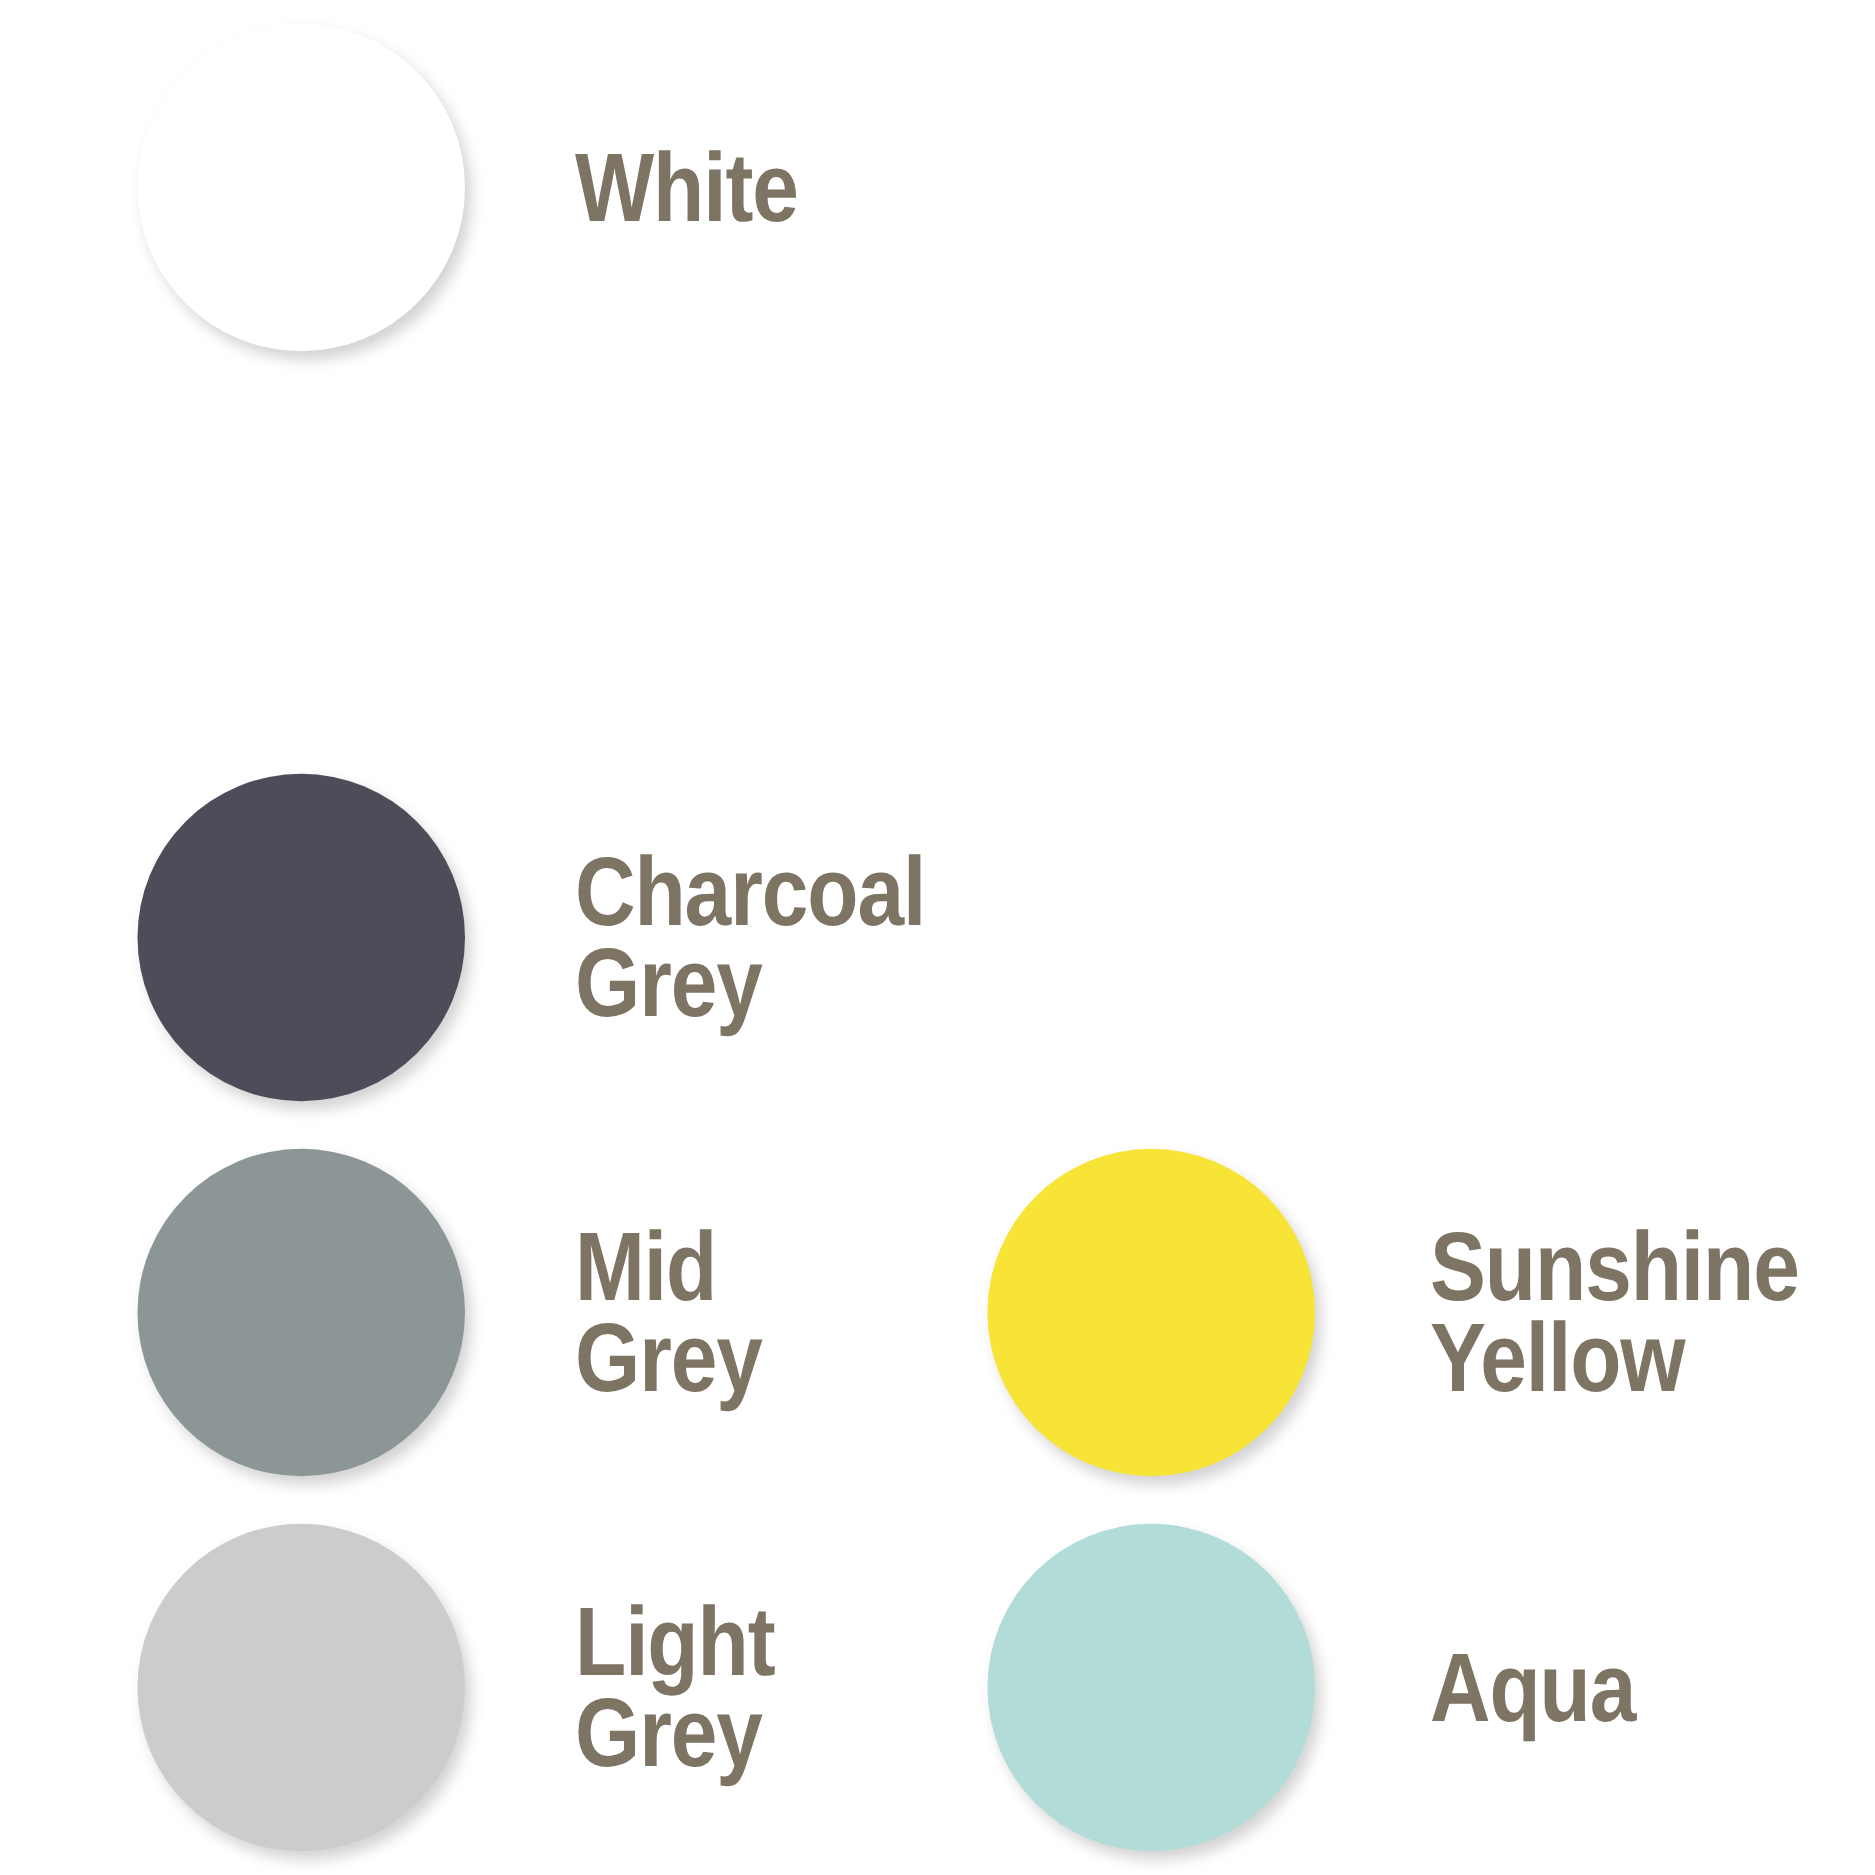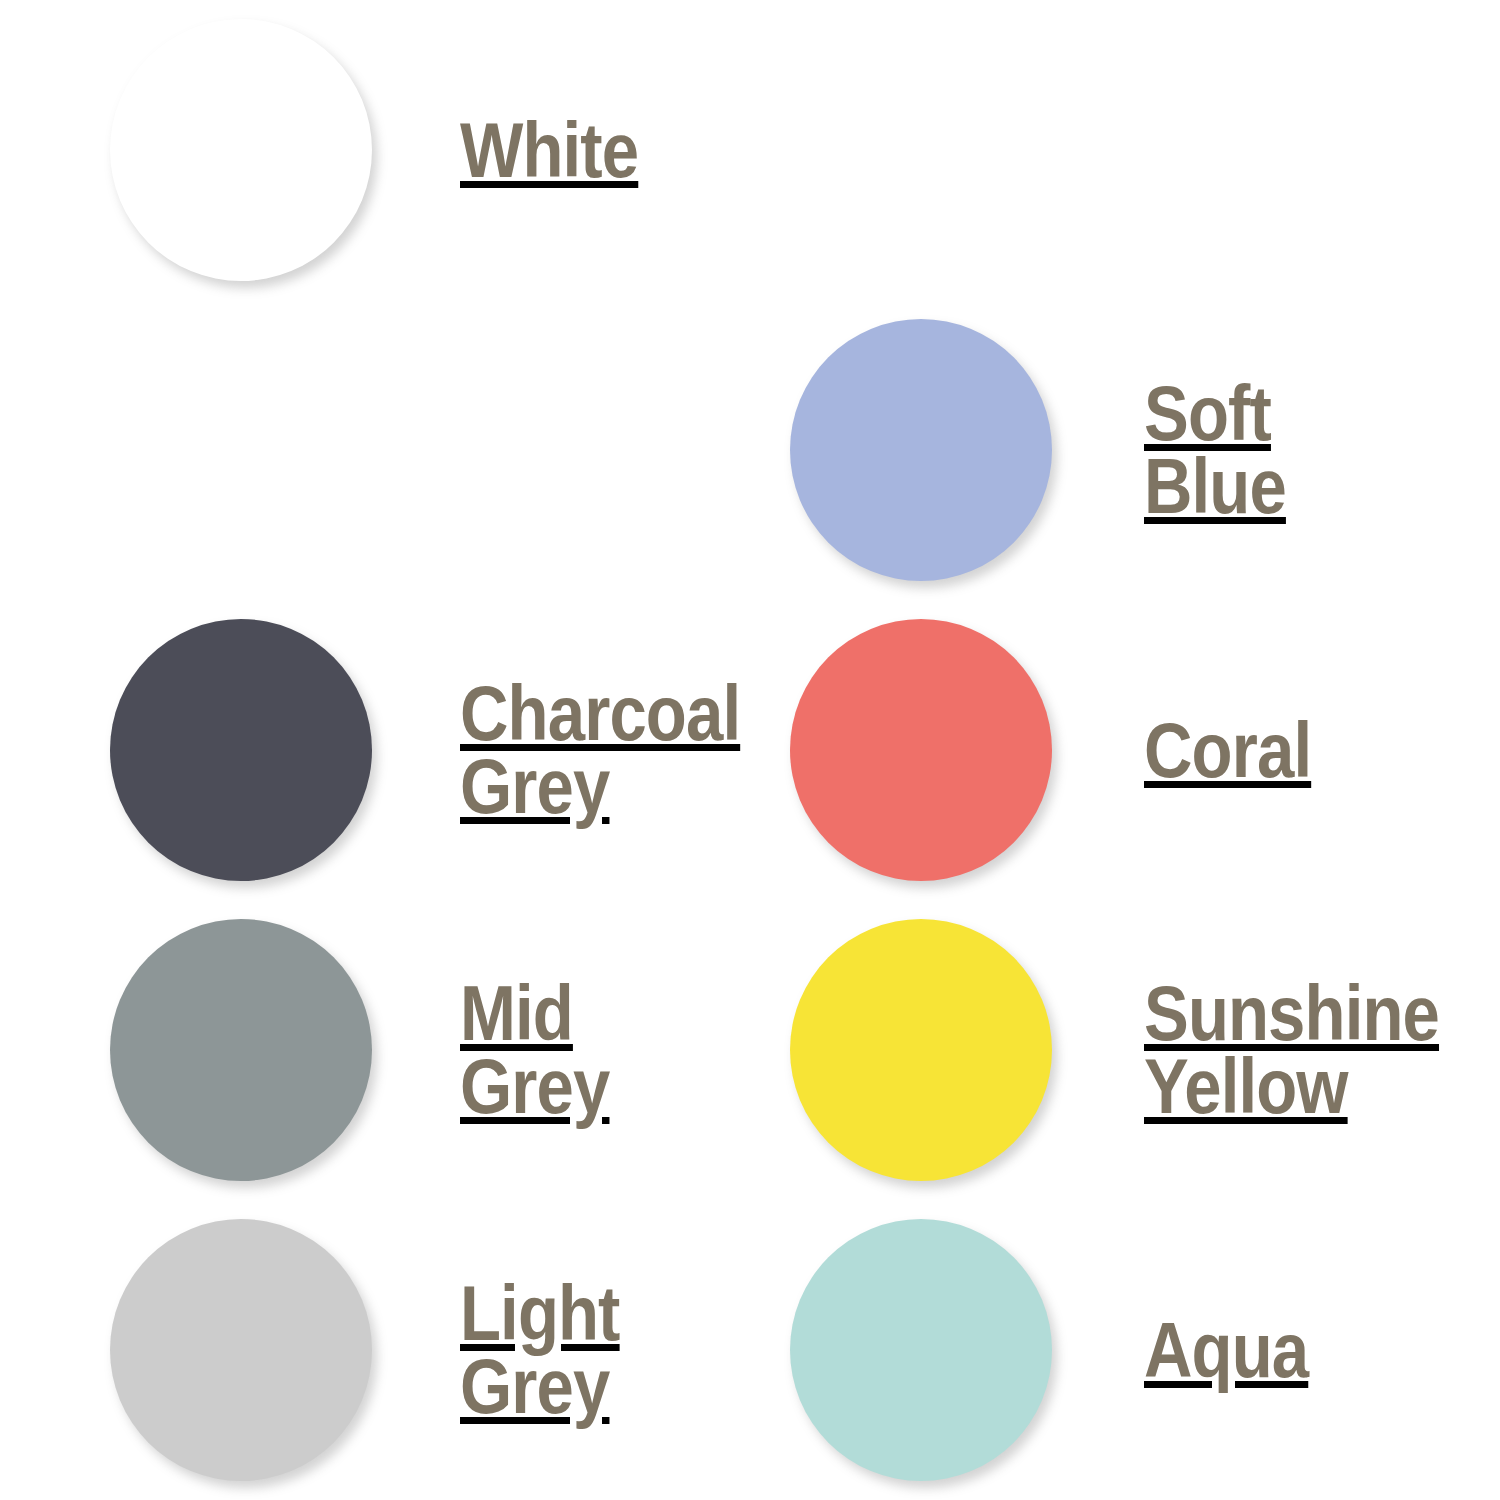--- a/index.html
+++ b/index.html
@@ -18,21 +18,20 @@
     position: relative;
     width: 1500px;
     height: 1500px;
     display: grid;
     grid-template-columns: 680px 680px;
     grid-template-rows: repeat(5, 300px);
     column-gap: 0px;
     row-gap: 0px;
     padding-left: 110px;
     box-sizing: border-box;
-    text-decoration: underline;
   }
 
   .swatch {
     position: relative;
     display: flex;
     align-items: center;
   }
 
   .dot {
     flex: 0 0 auto;
@@ -62,33 +61,24 @@
   }
 </style>
 </head>
 <body>
 
 <div id="palette">
     <div class="swatch col-left" style="grid-area: 1 / 1;">
       <div class="dot" style="background: rgb(255, 255, 255);"></div>
       <div class="label">White</div>
     </div>
-    <div class="swatch col-right" style="grid-area: 2 / 2;">
-      <div class="dot" style="background: rgb(166, 181, 222);"></div>
-      <div class="label">Soft
-Blue</div>
-    </div>
     <div class="swatch col-left" style="grid-area: 3 / 1;">
       <div class="dot" style="background: rgb(76, 77, 88);"></div>
       <div class="label">Charcoal
 Grey</div>
-    </div>
-    <div class="swatch col-right" style="grid-area: 3 / 2;">
-      <div class="dot" style="background: rgb(239, 112, 105);"></div>
-      <div class="label">Coral</div>
     </div>
     <div class="swatch col-left" style="grid-area: 4 / 1;">
       <div class="dot" style="background: rgb(141, 150, 151);"></div>
       <div class="label">Mid
 Grey</div>
     </div>
     <div class="swatch col-right" style="grid-area: 4 / 2;">
       <div class="dot" style="background: rgb(247, 228, 54);"></div>
       <div class="label">Sunshine
 Yellow</div>

